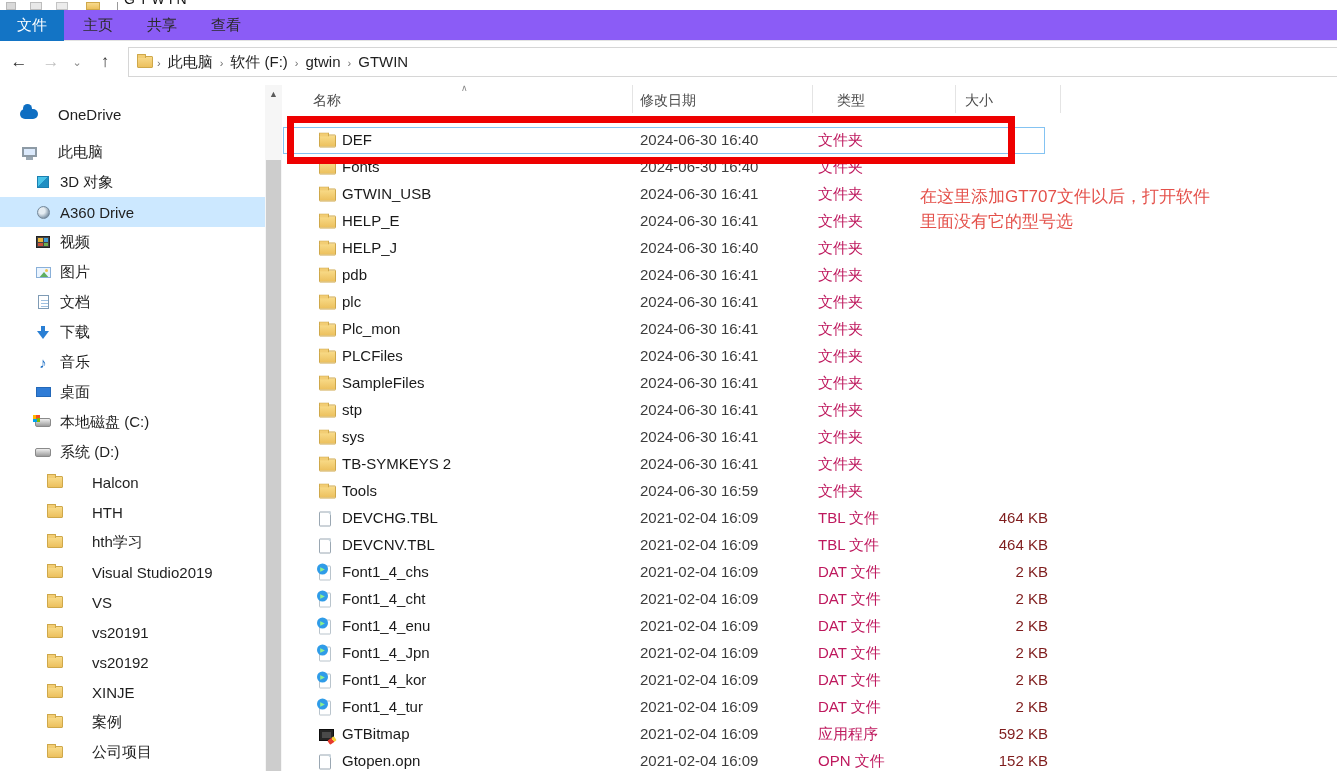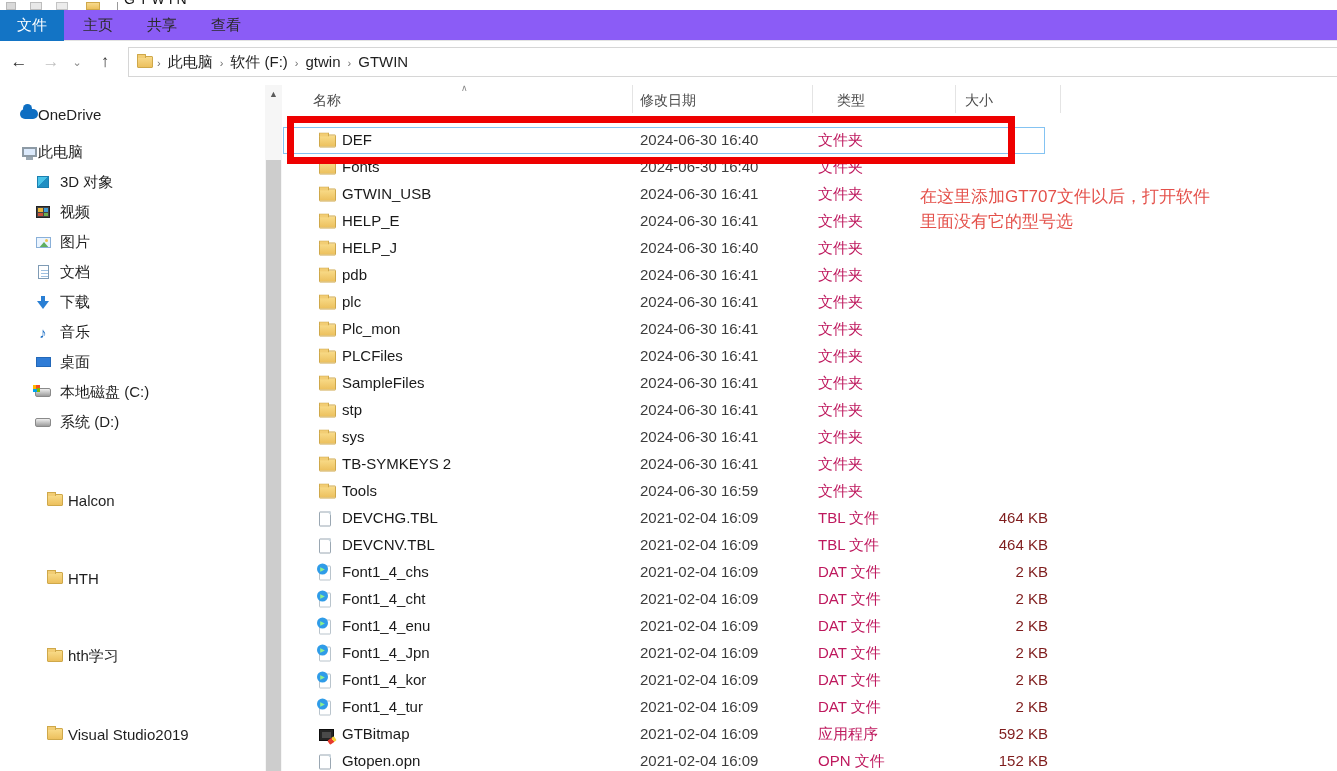--- a/index.html
+++ b/index.html
@@ -41,23 +41,23 @@
                  background:#f2cd74; border:1px solid #cfa84a; border-bottom:none; border-radius:1px 1px 0 0; }
   .crumb { font-size:15px; color:#1f1f1f; padding:0 7px; white-space:nowrap; }
   .crumb-sep { font-size:11px; color:#6d6d6d; transform:scaleY(1.4); }
 
   
   .sidebar { position:absolute; left:0; top:85px; width:265px; height:686px; background:#fff; overflow:hidden; padding-top:14px; }
   .side-item { position:relative; height:30px; display:flex; align-items:center; font-size:15px; color:#1f1f1f; cursor:default; }
   .side-item.sel { background:#cce8ff; }
   .side-item .lbl { white-space:nowrap; }
   .side-item[data-name="sidebar-item-onedrive"] { margin-bottom:8px; }
-  .ind0 { padding-left:38px; } .ind0 .sicon { left:20px; }
+  .ind0 { padding-left:58px; } .ind0 .sicon { left:20px; }
   .ind1 { padding-left:60px; } .ind1 .sicon { left:34px; }
-  .ind2 { padding-left:68px;margin-top:48px; } .ind2 .sicon { left:46px; }
+  .ind2 { padding-left:92px; } .ind2 .sicon { left:46px; }
   .sicon { position:absolute; top:50%; transform:translateY(-50%); width:18px; height:18px; display:flex; align-items:center; justify-content:center; }
 
   
   .si-cloud { width:18px; height:10px; background:#0e6ec2; border-radius:6px; position:relative; }
   .si-cloud::before { content:""; position:absolute; left:3px; top:-5px; width:9px; height:9px; background:#0e6ec2; border-radius:50%; }
   .si-pc { width:15px; height:10px; border:2px solid #8d9aa5; background:#dceafc; position:relative; }
   .si-pc::after { content:""; position:absolute; left:2px; bottom:-5px; width:7px; height:3px; background:#9aa7b2; }
   .si-cube { width:12px; height:12px; background:linear-gradient(135deg,#49c3e8 50%,#1f8ec2 50%); border:1px solid #1b7fb0; }
   .si-a360 { width:13px; height:13px; border-radius:50%; background:radial-gradient(circle at 35% 35%, #e4ecf2 30%, #7d93a6 75%); border:1px solid #74889a; }
   .si-film { width:14px; height:12px; background:#444; border:1px solid #222; display:grid; grid-template-columns:1fr 1fr; grid-template-rows:1fr 1fr; gap:1px; padding:1px; }
@@ -161,20 +161,26 @@
         <i class="si-pc"></i>
       </span>
     <span class="lbl" data-name="sidebar-item-label">此电脑</span>
   </div>
     <div class="side-item ind1" data-name="sidebar-item-3d-objects">
     <span class="sicon" data-name="cube-icon">
         <i class="si-cube"></i>
       </span>
     <span class="lbl" data-name="sidebar-item-label">3D 对象</span>
   </div>
+    <div class="side-item ind1 sel" data-name="sidebar-item-a360-drive">
+    <span class="sicon" data-name="a360-icon">
+        <i class="si-a360"></i>
+      </span>
+    <span class="lbl" data-name="sidebar-item-label">A360 Drive</span>
+  </div>
     <div class="side-item ind1" data-name="sidebar-item-videos">
     <span class="sicon" data-name="film-icon">
         <i class="si-film">
           <i></i>
           <i></i>
           <i></i>
           <i></i>
         </i>
       </span>
     <span class="lbl" data-name="sidebar-item-label">视频</span>

